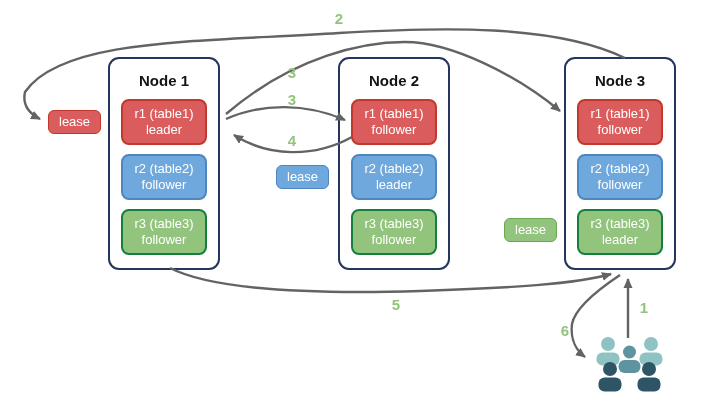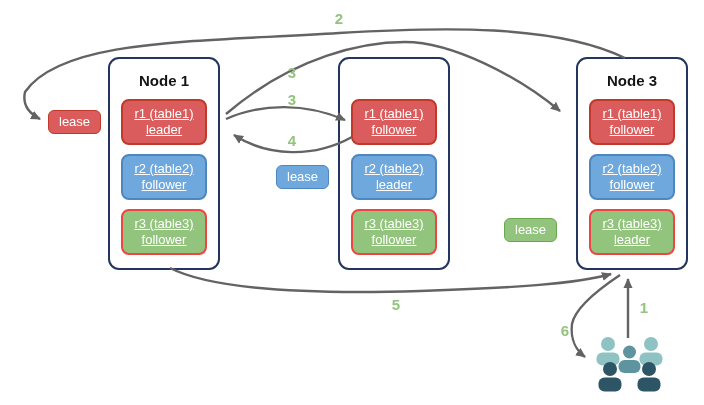--- a/index.html
+++ b/index.html
@@ -10,25 +10,25 @@
   .node{
     position:absolute;top:57px;width:112px;height:213px;box-sizing:border-box;
     background:#fff;border:2px solid #24365E;border-radius:11px;z-index:2;
   }
   .node-title{
     text-align:center;margin-top:13px;font-weight:bold;font-size:15px;color:#141414;
   }
   .replica{
     position:absolute;left:11px;right:11px;height:46px;border-radius:8px;
     box-sizing:border-box;display:flex;flex-direction:column;align-items:center;
-    justify-content:center;color:#fff;font-size:13px;line-height:1.25;text-align:center;text-decoration:underline;
+    justify-content:center;color:#fff;font-size:13px;line-height:1.25;text-align:center;
   }
   .replica.red{background:#DB5C5C;border:2px solid #C0392B;}
   .replica.blue{background:#6FA8DC;border:2px solid #4E86C0;}
-  .replica.green{background:#93C47D;border:2px solid #ef4444;}
+  .replica.green{background:#93C47D;border:2px solid #15803d;}
   .r-pos-0{top:40px;} .r-pos-1{top:95px;} .r-pos-2{top:150px;}
   .lease{
     position:absolute;z-index:2;color:#fff;font-size:13px;line-height:1;
     padding:4px 10px 5px;border-radius:6px;text-align:center;
   }
   .lease.red{background:#DB5C5C;border:1.5px solid #C0392B;left:48px;top:110px;}
   .lease.blue{background:#6FA8DC;border:1.5px solid #4E86C0;left:276px;top:165px;}
   .lease.green{background:#93C47D;border:1.5px solid #69A84F;left:504px;top:218px;}
   .step{
     position:absolute;z-index:4;transform:translate(-50%,-50%);
@@ -54,35 +54,36 @@
       <div>r2 (table2)</div>
       <div>follower</div>
     </div>
     <div class="replica green r-pos-2">
       <div>r3 (table3)</div>
       <div>follower</div>
     </div>
   </div>
 
   <div class="node" style="left:338px">
+    <div class="node-title">Node 2</div>
     <div class="replica red r-pos-0">
       <div>r1 (table1)</div>
       <div>follower</div>
     </div>
     <div class="replica blue r-pos-1">
       <div>r2 (table2)</div>
       <div>leader</div>
     </div>
     <div class="replica green r-pos-2">
       <div>r3 (table3)</div>
       <div>follower</div>
     </div>
   </div>
 
-  <div class="node" style="left:576px">
+  <div class="node" style="left:564px">
     <div class="node-title">Node 3</div>
     <div class="replica red r-pos-0">
       <div>r1 (table1)</div>
       <div>follower</div>
     </div>
     <div class="replica blue r-pos-1">
       <div>r2 (table2)</div>
       <div>follower</div>
     </div>
     <div class="replica green r-pos-2">

